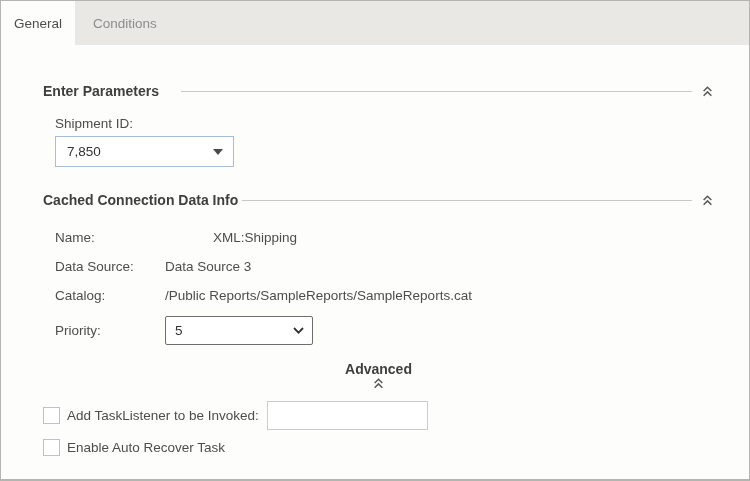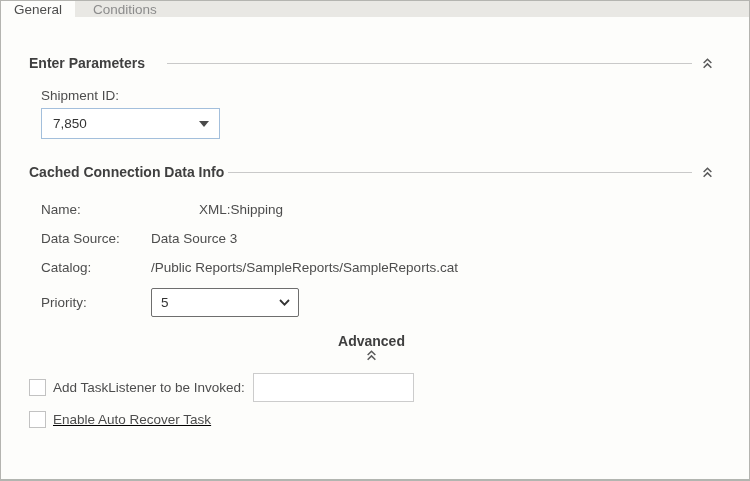--- a/index.html
+++ b/index.html
@@ -10,21 +10,21 @@
     width: 750px;
     height: 481px;
     border: 1px solid #b4b4b0;
     border-bottom: 2px solid #b2b5b0;
     background: #fdfdfb;
     overflow: hidden;
   }
 
   
   .tabbar {
-    height: 16px;
+    height: 44px;
     background: #e9e8e4;
     display: flex;
     align-items: stretch;
   }
   .tab {
     display: flex;
     align-items: center;
     padding: 0 18px;
     font-size: 13.5px;
     color: #8c8c8c;
@@ -32,21 +32,21 @@
     white-space: nowrap;
   }
   .tab.active {
     background: #fdfdfb;
     color: #4d4d4d;
     padding: 0 13px;
   }
 
   
   .content {
-    padding: 0 35px 0 28px;
+    padding: 0 35px 0 42px;
   }
 
   .section-header {
     display: flex;
     align-items: center;
     height: 16px;
   }
   .section-title {
     font-size: 14px;
     font-weight: bold;
@@ -150,21 +150,21 @@
     top: 11px;
     pointer-events: none;
   }
 
   
   .check-row {
     display: flex;
     align-items: center;
     margin-top: 24px;
   }
-  .check-row.second { margin-top: 9px; height: 17px; text-decoration: underline; }
+  .check-row.second { margin-top: 9px; height: 17px; }
   .check-row input[type="checkbox"] {
     -webkit-appearance: none;
     appearance: none;
     width: 17px;
     height: 17px;
     border: 1px solid #c2c2c2;
     background: #ffffff;
     margin: 0;
     cursor: pointer;
     flex: 0 0 auto;

